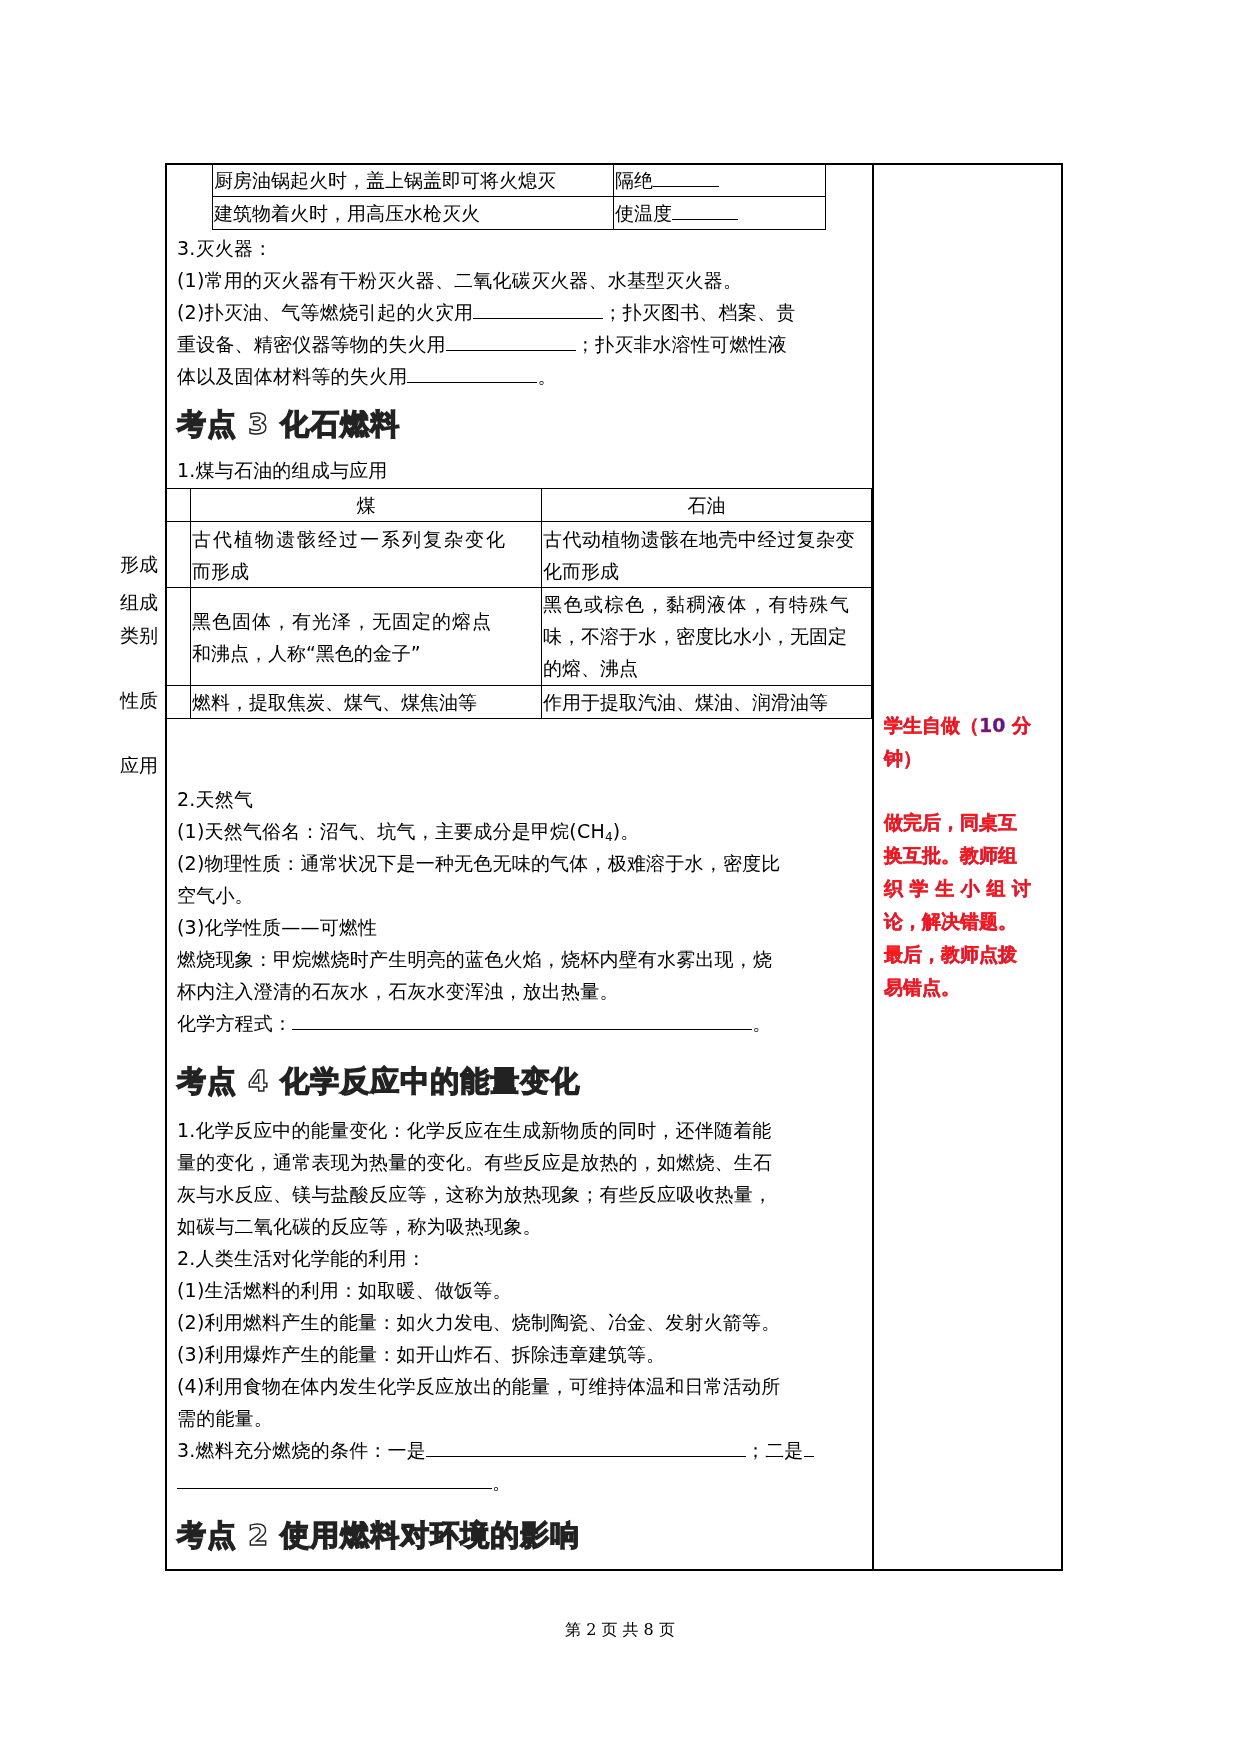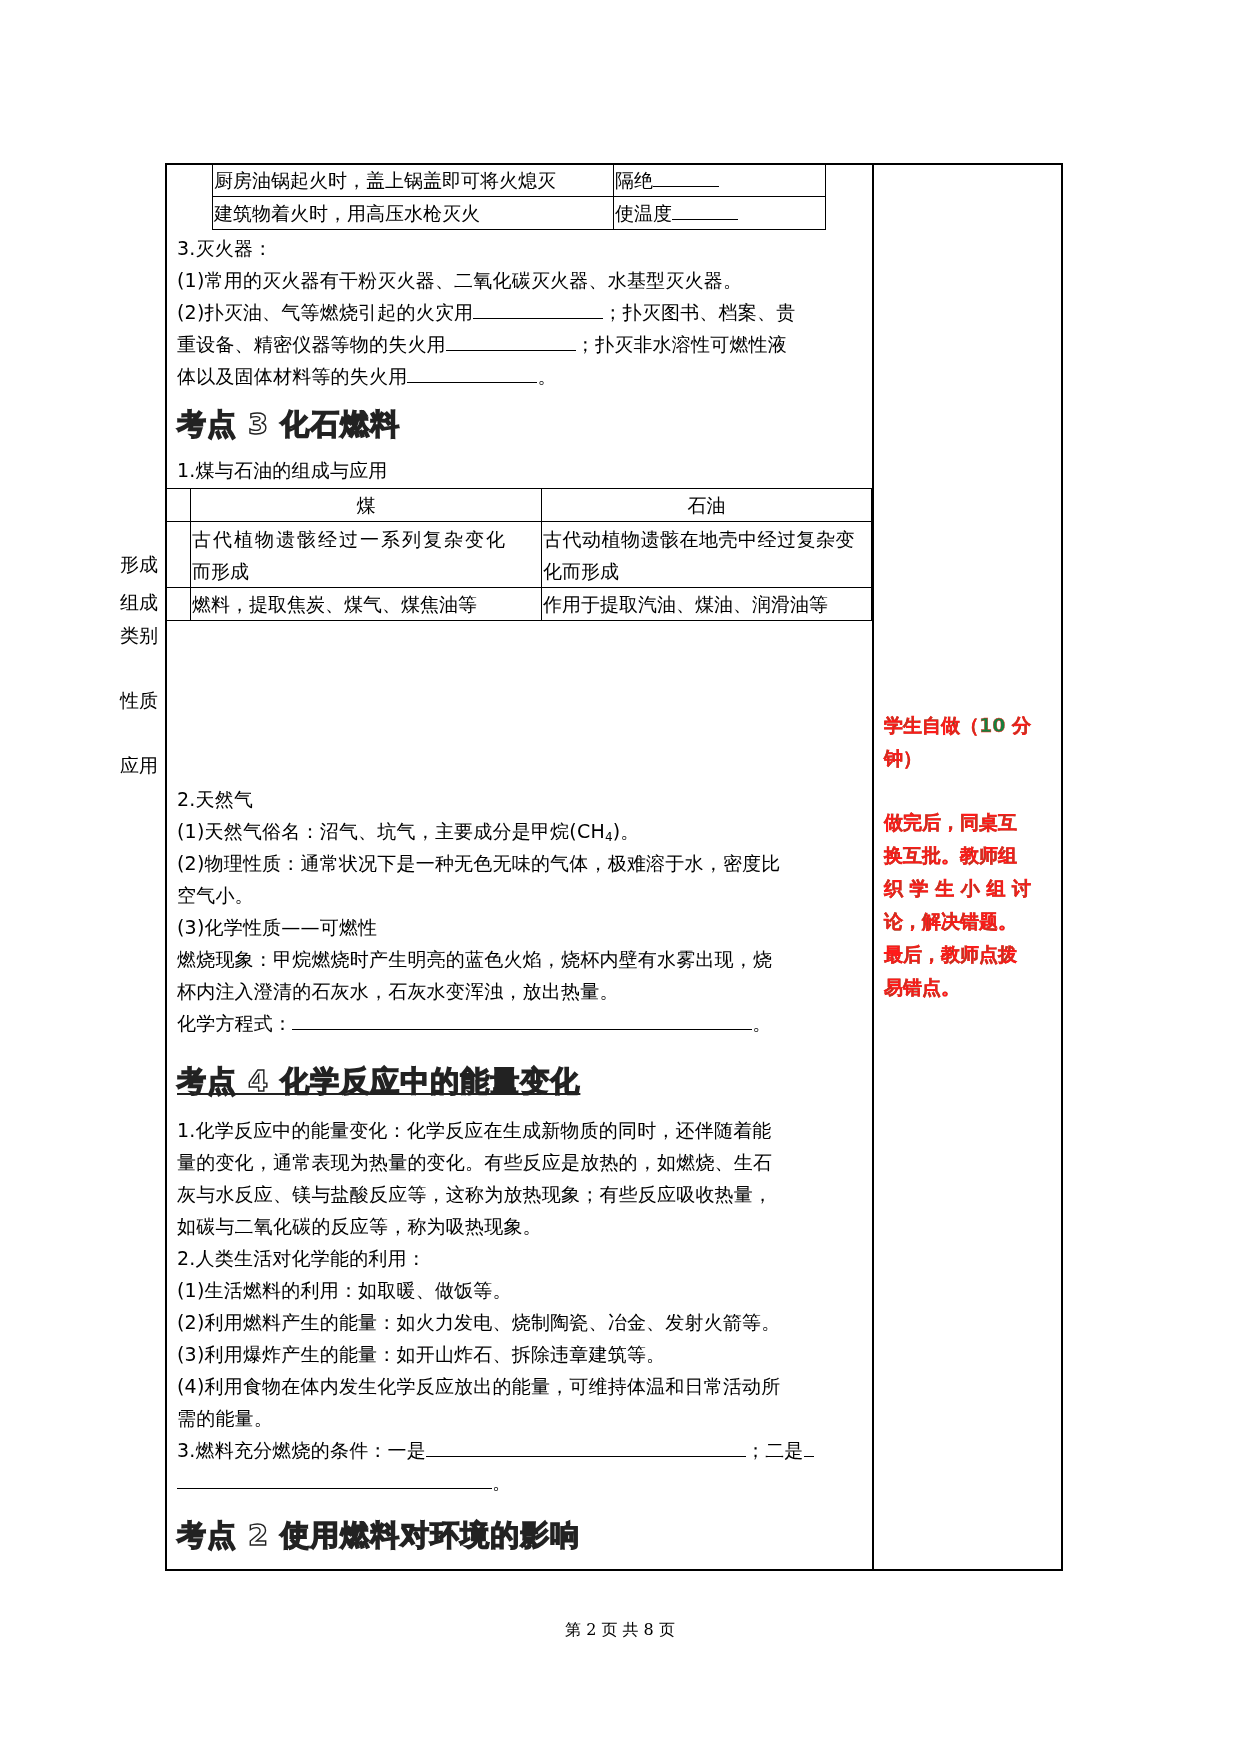--- a/index.html
+++ b/index.html
@@ -6,21 +6,21 @@
   body { width:1240px; height:1754px; position:relative; overflow:hidden;
          font-family:"DejaVu Sans","Liberation Sans",sans-serif; color:#000; }
   .abs { position:absolute; }
   .txt { font-size:19px; line-height:32px; white-space:nowrap; letter-spacing:0.2px; }
   .outer { position:absolute; left:165px; top:163px; width:898px; height:1408px;
            border:2px solid #000; box-sizing:border-box; }
   .vdiv { position:absolute; left:872px; top:163px; width:2px; height:1408px; background:#000; }
   table { border-collapse:collapse; position:absolute; }
   td { border:1.5px solid #000; padding:0 1px; font-size:19px; line-height:32px; vertical-align:middle; white-space:nowrap; }
   .heading { font-size:29px; font-weight:bold; color:#fff; -webkit-text-stroke:1.4px #222; letter-spacing:1px; white-space:nowrap; line-height:40px; }
-  .red { color:#15803d; font-weight:bold; font-size:19px; line-height:33px; white-space:nowrap; -webkit-text-stroke:0.4px #ff1a1a; }
+  .red { color:#4c1d95; font-weight:bold; font-size:19px; line-height:33px; white-space:nowrap; -webkit-text-stroke:0.4px #ff1a1a; }
   .blank { display:inline-block; border-bottom:1.5px solid #000; height:22px; vertical-align:baseline; }
   .sub { font-size:12px; vertical-align:-3px; }
   .label-left { position:absolute; left:120px; font-size:19px; line-height:32px; }
   .footer { position:absolute; left:0; width:1240px; top:1620px; text-align:center; font-size:16px; font-family:"DejaVu Serif","Liberation Serif",serif; }
 </style>
 </head>
 <body>
 
 <div class="outer"></div>
 <div class="vdiv"></div>
@@ -58,20 +58,32 @@
     <td></td>
     <td>
           <div style="letter-spacing:2px;">古代植物遗骸经过一系列复杂变化</div>
           <div>而形成</div>
         </td>
     <td>
           <div style="letter-spacing:0.5px;">古代动植物遗骸在地壳中经过复杂变</div>
           <div>化而形成</div>
         </td>
   </tr>
+  <tr style="height:98px;">
+    <td></td>
+    <td>
+          <div style="letter-spacing:1px;">黑色固体，有光泽，无固定的熔点</div>
+          <div>和沸点，人称“黑色的金子”</div>
+        </td>
+    <td style="vertical-align:top;">
+          <div style="letter-spacing:1.5px;">黑色或棕色，黏稠液体，有特殊气</div>
+          <div>味，不溶于水，密度比水小，无固定</div>
+          <div>的熔、沸点</div>
+        </td>
+  </tr>
   <tr style="height:33px;">
     <td></td>
     <td>燃料，提取焦炭、煤气、煤焦油等</td>
     <td>作用于提取汽油、煤油、润滑油等</td>
   </tr>
 </tbody>
   </table>
 
 <div class="label-left" style="top:548px;">形成</div>
 <div class="label-left" style="top:586px;">组成</div>
@@ -81,21 +93,21 @@
 
 <div class="abs txt" style="left:177px; top:783px;">2.天然气</div>
 <div class="abs txt" style="left:177px; top:815px;"><span>(1)天然气俗名：沼气、坑气，主要成分是甲烷(CH</span><span class="sub">4</span><span>)。</span></div>
 <div class="abs txt" style="left:177px; top:847px;">(2)物理性质：通常状况下是一种无色无味的气体，极难溶于水，密度比</div>
 <div class="abs txt" style="left:177px; top:879px;">空气小。</div>
 <div class="abs txt" style="left:177px; top:911px;">(3)化学性质——可燃性</div>
 <div class="abs txt" style="left:177px; top:943px;">燃烧现象：甲烷燃烧时产生明亮的蓝色火焰，烧杯内壁有水雾出现，烧</div>
 <div class="abs txt" style="left:177px; top:975px;">杯内注入澄清的石灰水，石灰水变浑浊，放出热量。</div>
 <div class="abs txt" style="left:177px; top:1007px;"><span>化学方程式：</span><span class="blank" style="width:460px;"></span><span>。</span></div>
 
-<div class="abs heading" style="left:177px; top:1061px;text-decoration:underline;">考点 4  化学反应中的能量变化</div>
+<div class="abs heading" style="left:177px; top:1061px;">考点 4  化学反应中的能量变化</div>
 <div class="abs txt" style="left:177px; top:1114px;">1.化学反应中的能量变化：化学反应在生成新物质的同时，还伴随着能</div>
 <div class="abs txt" style="left:177px; top:1146px;">量的变化，通常表现为热量的变化。有些反应是放热的，如燃烧、生石</div>
 <div class="abs txt" style="left:177px; top:1178px;">灰与水反应、镁与盐酸反应等，这称为放热现象；有些反应吸收热量，</div>
 <div class="abs txt" style="left:177px; top:1210px;">如碳与二氧化碳的反应等，称为吸热现象。</div>
 <div class="abs txt" style="left:177px; top:1242px;">2.人类生活对化学能的利用：</div>
 <div class="abs txt" style="left:177px; top:1274px;">(1)生活燃料的利用：如取暖、做饭等。</div>
 <div class="abs txt" style="left:177px; top:1306px;">(2)利用燃料产生的能量：如火力发电、烧制陶瓷、冶金、发射火箭等。</div>
 <div class="abs txt" style="left:177px; top:1338px;">(3)利用爆炸产生的能量：如开山炸石、拆除违章建筑等。</div>
 <div class="abs txt" style="left:177px; top:1370px;">(4)利用食物在体内发生化学反应放出的能量，可维持体温和日常活动所</div>
 <div class="abs txt" style="left:177px; top:1402px;">需的能量。</div>

